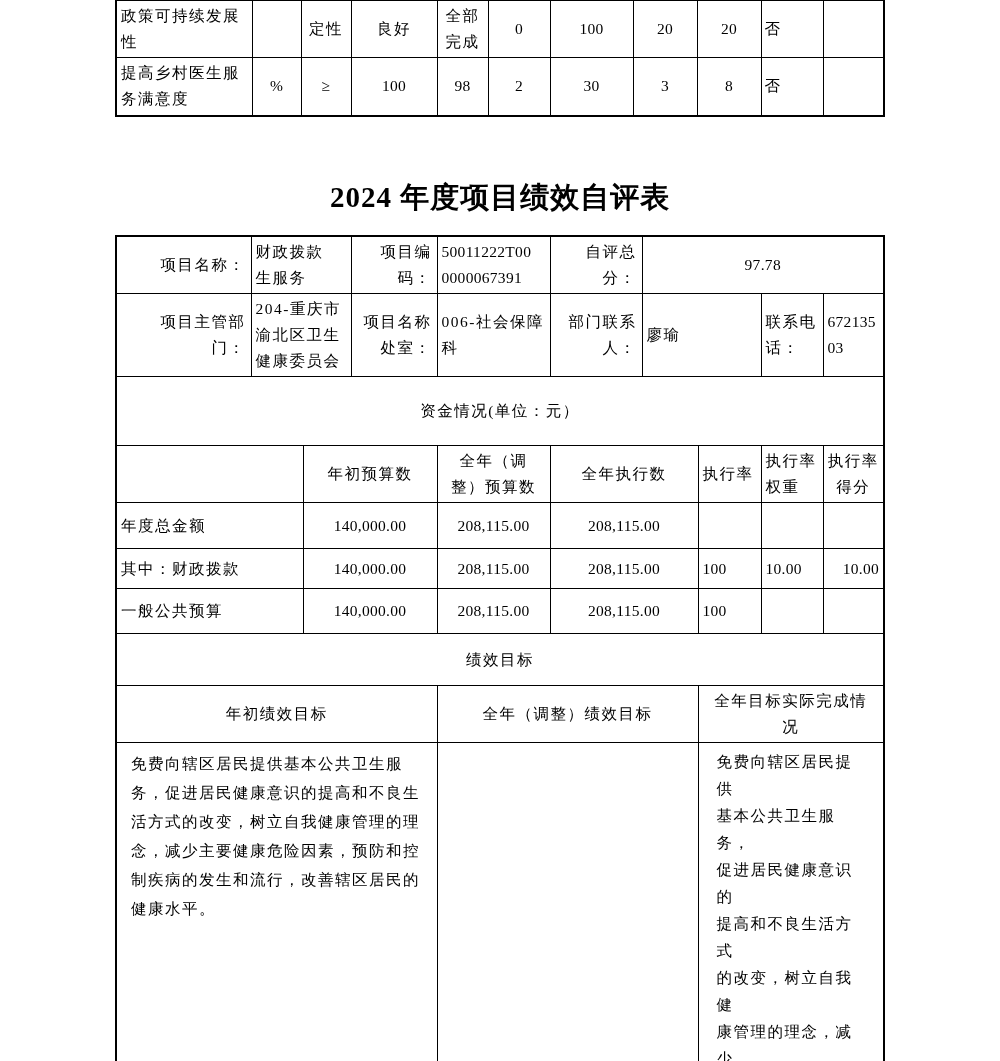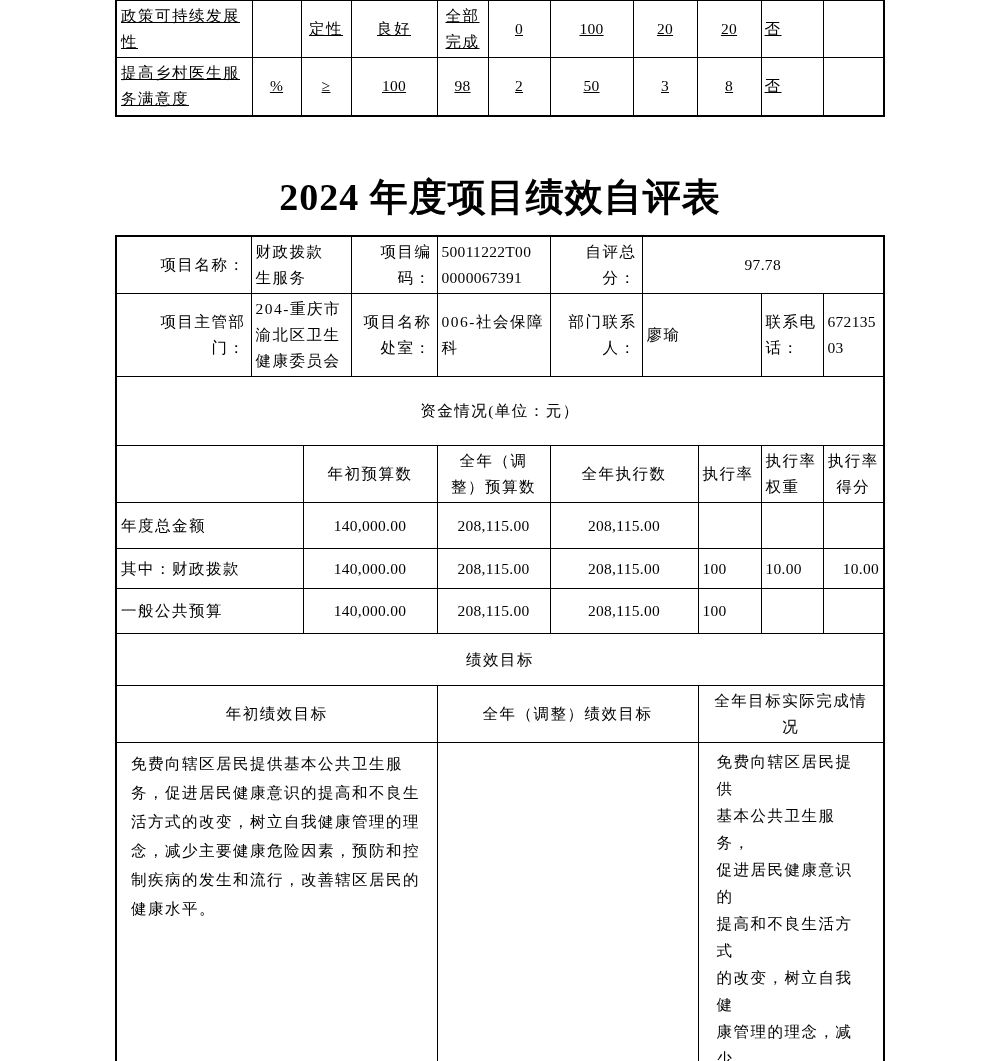--- a/index.html
+++ b/index.html
@@ -19,26 +19,26 @@
   .num { letter-spacing:0.3px; }
   .al { text-align:left; }
   .ac { text-align:center; }
   .ar { text-align:right; }
   .at { vertical-align:top; }
   .goal-cell { line-height:29px; padding:6px 14px; }
   .goal-cell-narrow { line-height:27px; padding:5px 18px; }
   .lbl { padding-right:5px; }
   .flag { padding-left:3px; }
 
-  #top-table { left:115px; top:0; width:768px; border:2px solid #000; border-top:none;text-decoration:underline; }
+  #top-table { left:115px; top:0; width:768px; border:2px solid #000; border-top:none; }
   #main-table { left:115px; top:235px; width:768px; border:2px solid #000; }
 
   .doc-title {
     position:absolute; top:179px; left:0; width:1000px;
-    text-align:center; font-size:38px; font-weight:bold; letter-spacing:1px;
+    text-align:center; font-size:29px; font-weight:bold; letter-spacing:1px;
     line-height:36px;
   }
 </style>
 </head>
 <body>
 
 <table id="top-table">
   <colgroup>
     <col style="width:136px">
       <col style="width:49px">
@@ -69,21 +69,21 @@
     <td class="ac"></td>
   </tr>
   <tr style="height:58px">
     <td class="al">提高乡村医生服
 务满意度</td>
     <td class="ac num">%</td>
     <td class="ac num">≥</td>
     <td class="ac num">100</td>
     <td class="ac num">98</td>
     <td class="ac num">2</td>
-    <td class="ac num">50</td>
+    <td class="ac num">30</td>
     <td class="ac num">3</td>
     <td class="ac num">8</td>
     <td class="al flag">否</td>
     <td class="ac"></td>
   </tr>
 </tbody>
   </table>
 
 <div class="doc-title">2024 年度项目绩效自评表</div>
 

